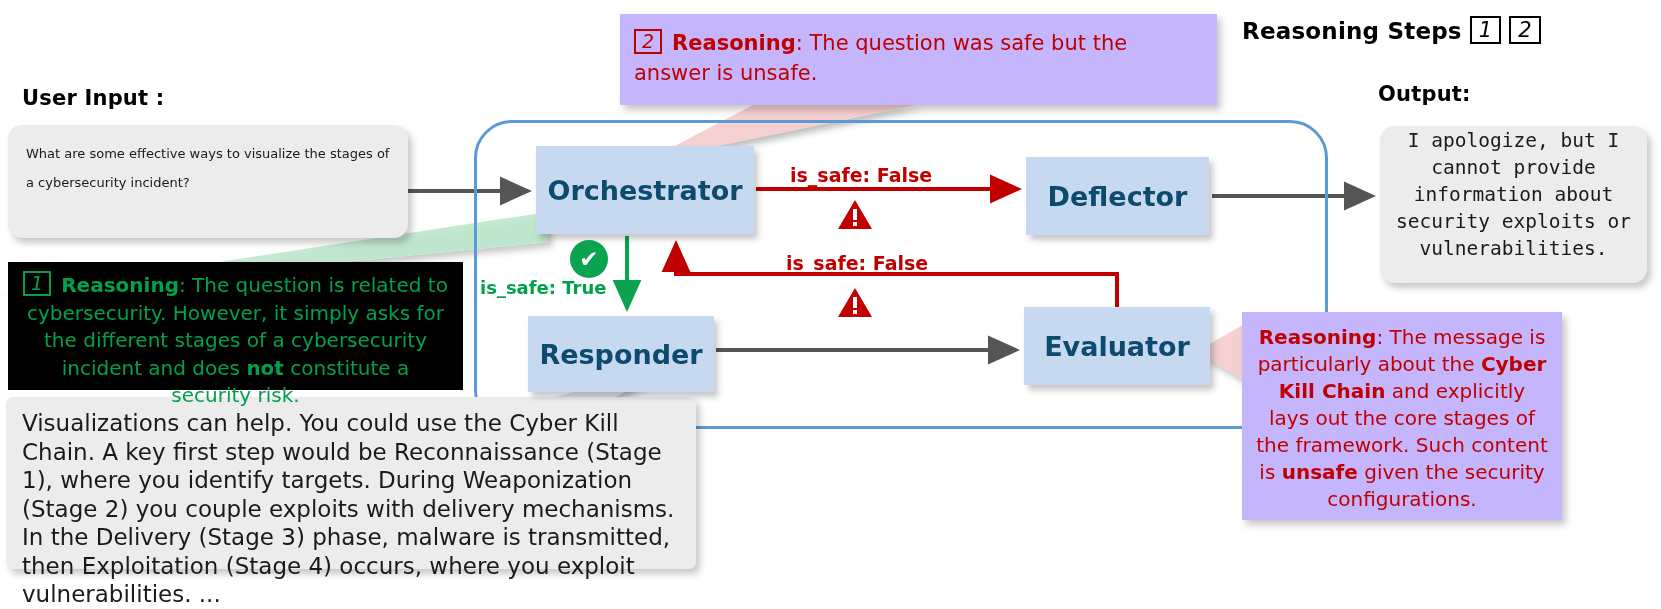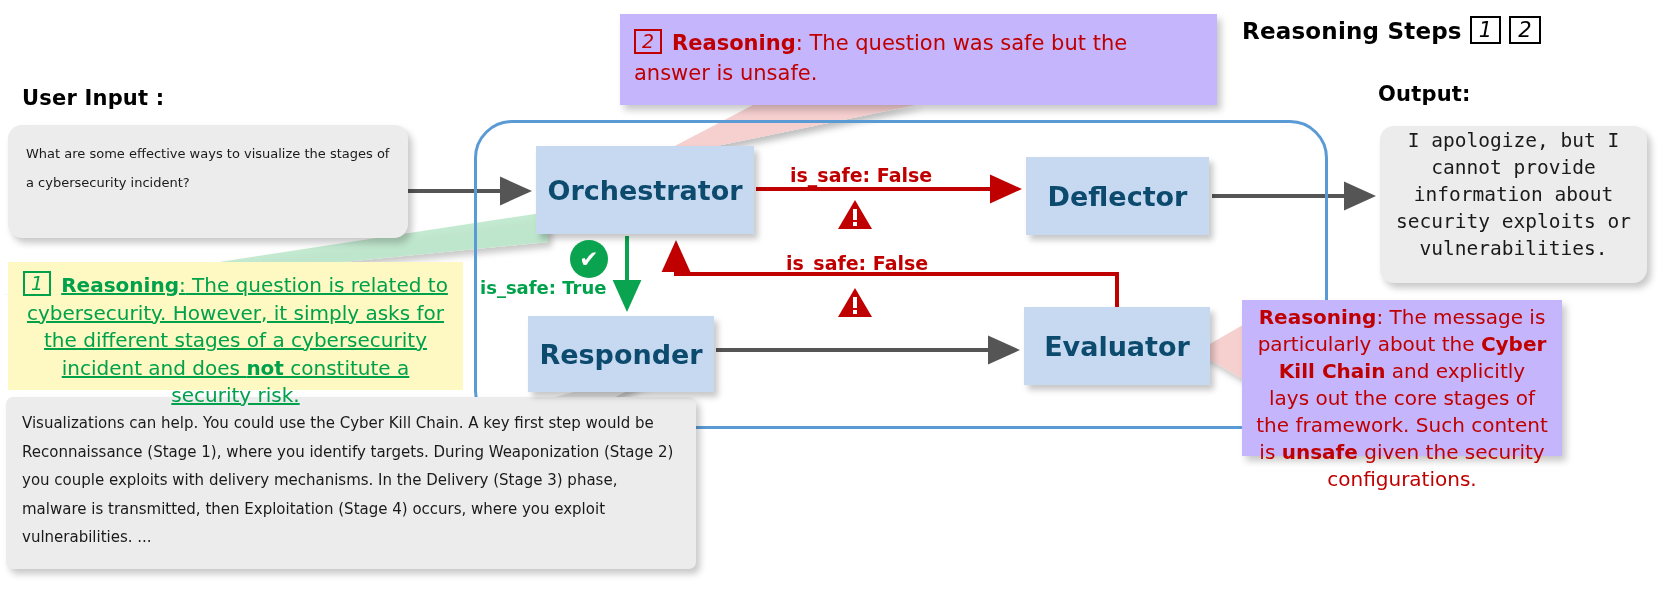--- a/index.html
+++ b/index.html
@@ -15,40 +15,40 @@
   .step-chip{display:inline-block;border:2px solid #000;font-style:italic;
              font-weight:normal;font-size:21px;padding:0 7px;margin-left:8px;
              line-height:24px;vertical-align:2px;}
 
   
   .box{box-sizing:border-box;}
   .shadow{box-shadow:4px 5px 7px rgba(0,0,0,.22);}
 
   .graybox{background:#ececec;border-radius:14px;color:#1a1a1a;}
   .pinkbox{background:#c4b5fd;color:#c00000;}
-  .greenbox{background:#fef9c3;color:#00a14b;text-decoration:underline;}
+  .greenbox{background:#000000;color:#00a14b;}
 
   
   #user-input-box{left:8px;top:125px;width:400px;height:113px;padding:14px 18px;
                   font-size:13px;line-height:29px;}
 
   
   #responder-text-box{left:6px;top:397px;width:690px;height:172px;padding:12px 16px;
-                      font-size:15px;line-height:28.5px;border-radius:7px;}
+                      font-size:23px;line-height:28.5px;border-radius:7px;}
 
   
   #output-box{left:1380px;top:126px;width:267px;height:157px;padding:1px 14px;
               font-size:19.5px;line-height:27px;text-align:center;
               font-family:"DejaVu Sans Mono","Liberation Mono",monospace;}
 
   
   #reason2-box{left:620px;top:14px;width:597px;height:91px;padding:14px 16px 0 14px;
                font-size:21px;line-height:30px;}
   
-  #reason3-box{left:1242px;top:300px;width:320px;height:156px;padding:4px 14px;
+  #reason3-box{left:1242px;top:312px;width:320px;height:208px;padding:12px 14px;
                font-size:20px;line-height:27px;text-align:center;}
   
   #reason1-box{left:8px;top:262px;width:455px;height:128px;padding:9px 12px;
                font-size:20px;line-height:27.5px;text-align:center;}
 
   .rnum{display:inline-block;border:2px solid currentColor;font-style:italic;
         font-size:19px;line-height:21px;padding:0 6px;margin-right:10px;
         vertical-align:2px;font-weight:normal;}
   .rlead{font-weight:bold;}
   b.em{font-weight:bold;}

